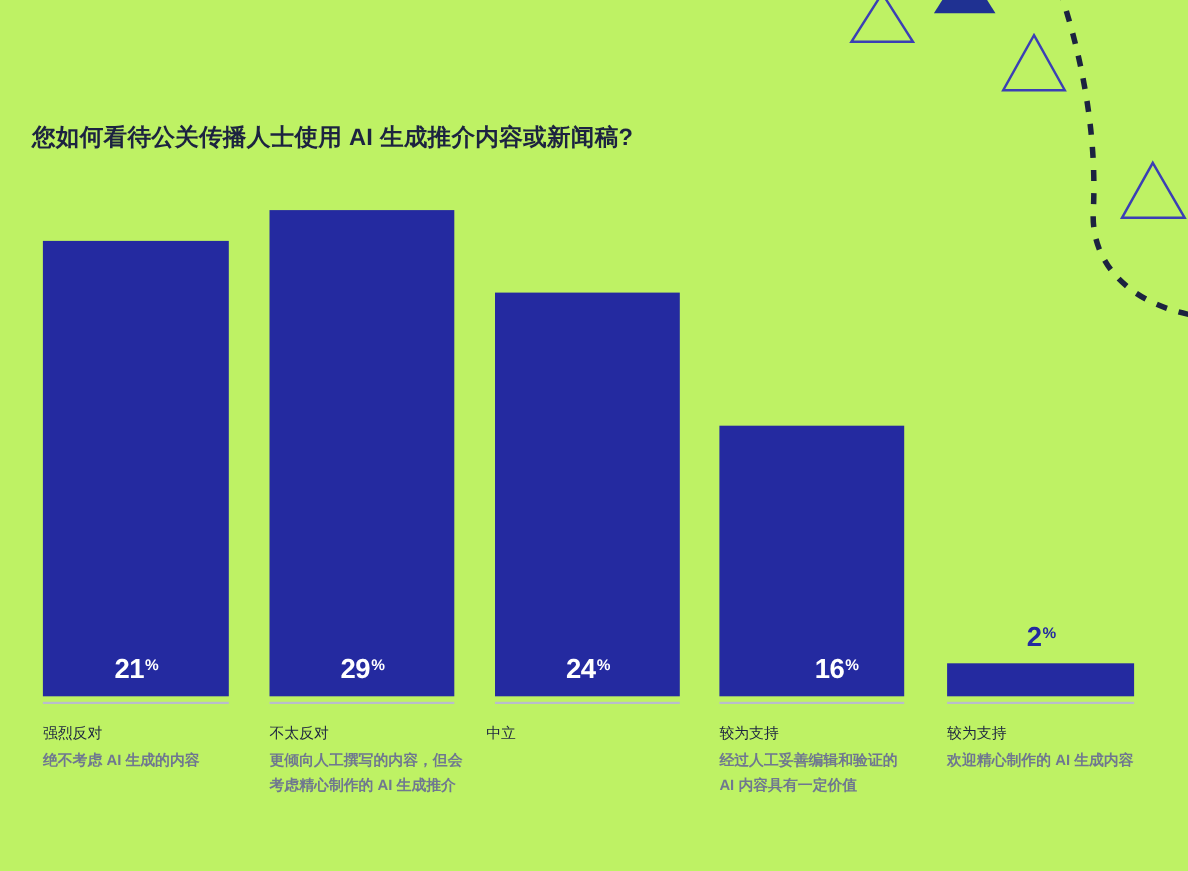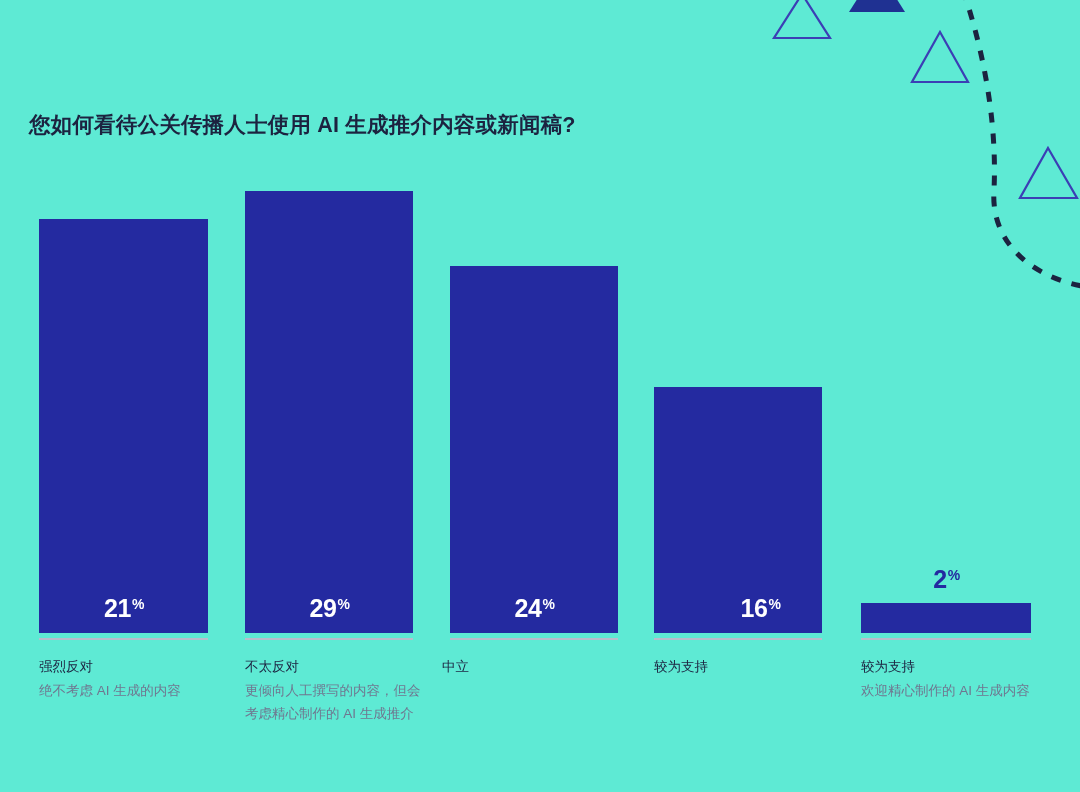--- a/index.html
+++ b/index.html
@@ -9,21 +9,21 @@
     height: 792px;
     background: #ffffff;
     font-family: "Liberation Sans", "DejaVu Sans", sans-serif;
     overflow: hidden;
   }
 
   #page {
     position: relative;
     width: 1080px;
     height: 792px;
-    background: #5eead4;
+    background: #bef264;
   }
 
   
   #decor {
     position: absolute;
     top: 0; left: 0;
     width: 1080px;
     height: 792px;
     pointer-events: none;
   }
@@ -124,20 +124,21 @@
     color: #1c2340;
     font-weight: normal;
     font-size: 13.5px;
     line-height: 23px;
     margin-bottom: 1px;
   }
 
   .caption-desc {
     display: block;
     color: #6f7790;
+    font-weight: bold;
   }
 </style>
 </head>
 <body>
 
 <div id="page">
 
   <svg id="decor" viewBox="0 0 1080 792" width="1080" height="792" xmlns="http://www.w3.org/2000/svg">
 
     <path d="M 963 -10 C 985 55, 997 125, 994 190 C 990 248, 1040 282, 1095 288" fill="none" stroke="#1c2340" stroke-width="5" stroke-dasharray="10 11" stroke-linecap="butt"></path>
@@ -226,20 +227,21 @@
     <span class="caption-heading">不太反对</span>
     <span class="caption-desc">更倾向人工撰写的内容，但会考虑精心制作的 AI 生成推介</span>
   </div>
 
   <div class="caption" style="left:442px; width:180px;">
     <span class="caption-heading">中立</span>
   </div>
 
   <div class="caption" style="left:654px; width:172px;">
     <span class="caption-heading">较为支持</span>
+    <span class="caption-desc">经过人工妥善编辑和验证的 AI 内容具有一定价值</span>
   </div>
 
   <div class="caption" style="left:861px; width:182px;">
     <span class="caption-heading">较为支持</span>
     <span class="caption-desc">欢迎精心制作的 AI 生成内容</span>
   </div>
 
 </div>
 
 </body></html>

